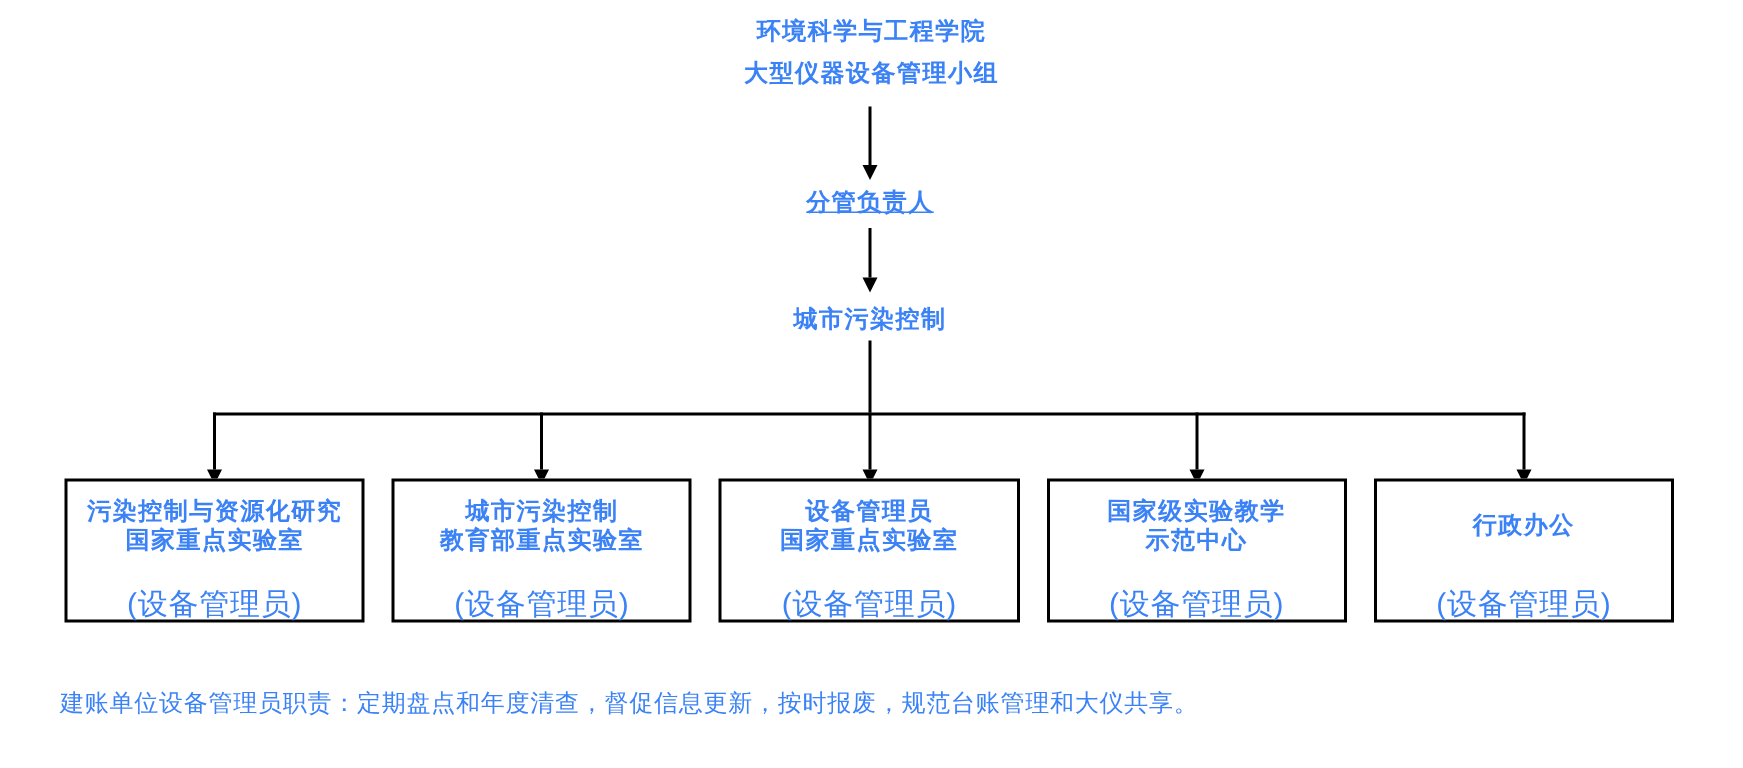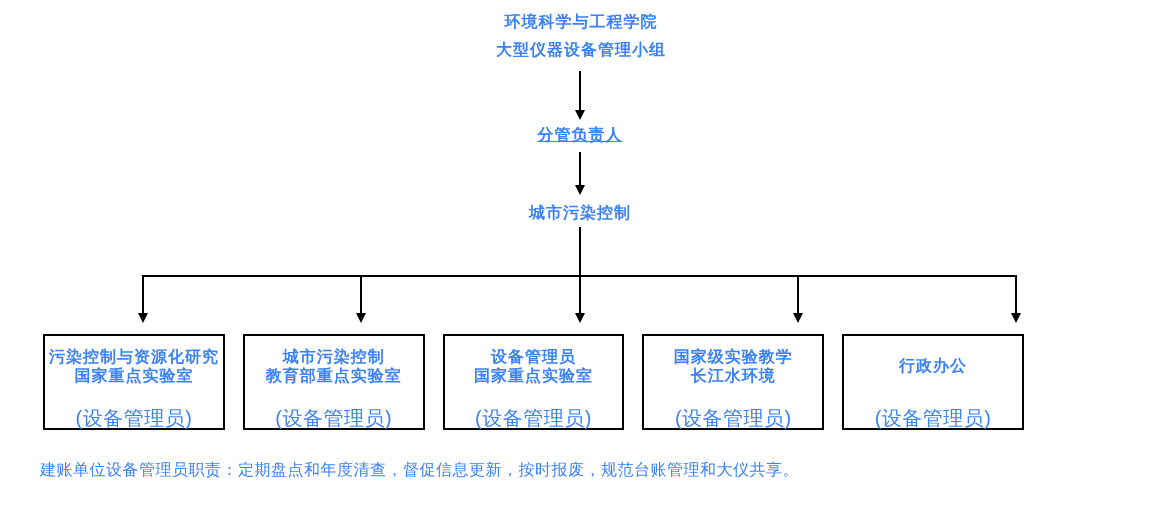--- a/index.html
+++ b/index.html
@@ -51,22 +51,22 @@
     position:absolute;
     width:0;height:0;
     border-left:5px solid transparent;
     border-right:5px solid transparent;
     border-top:10px solid #000000;
     transform:translateX(-5px);
   }
   .units-row{
     position:absolute;
     left:43px;
-    top:334px;
-    width:981px;
+    top:319px;
+    width:1073px;
     display:flex;
     gap:18px;
   }
   .unit-box{
     flex:1;
     height:92px;
     border:2px solid #000000;
     background:#ffffff;
     display:flex;
     flex-direction:column;
@@ -164,21 +164,21 @@
       <div class="unit-title">
         <div class="unit-line">设备管理员</div>
         <div class="unit-line">国家重点实验室</div>
       </div>
       <div class="unit-role">(设备管理员)</div>
     </div>
 
     <div class="unit-box">
       <div class="unit-title">
         <div class="unit-line">国家级实验教学</div>
-        <div class="unit-line">长江水环境</div>
+        <div class="unit-line">示范中心</div>
       </div>
       <div class="unit-role">(设备管理员)</div>
     </div>
 
     <div class="unit-box">
       <div class="unit-title">
         <div class="unit-line">行政办公</div>
 
       </div>
       <div class="unit-role">(设备管理员)</div>

